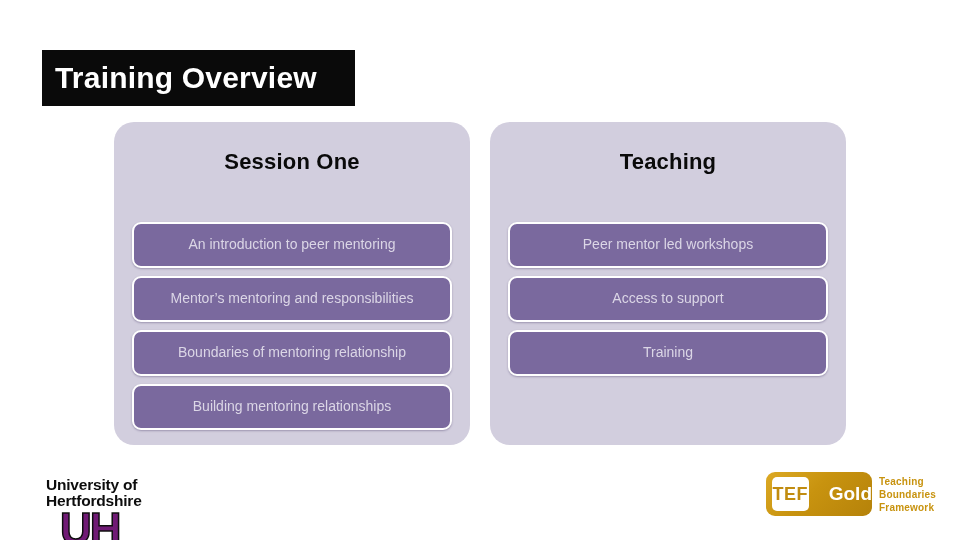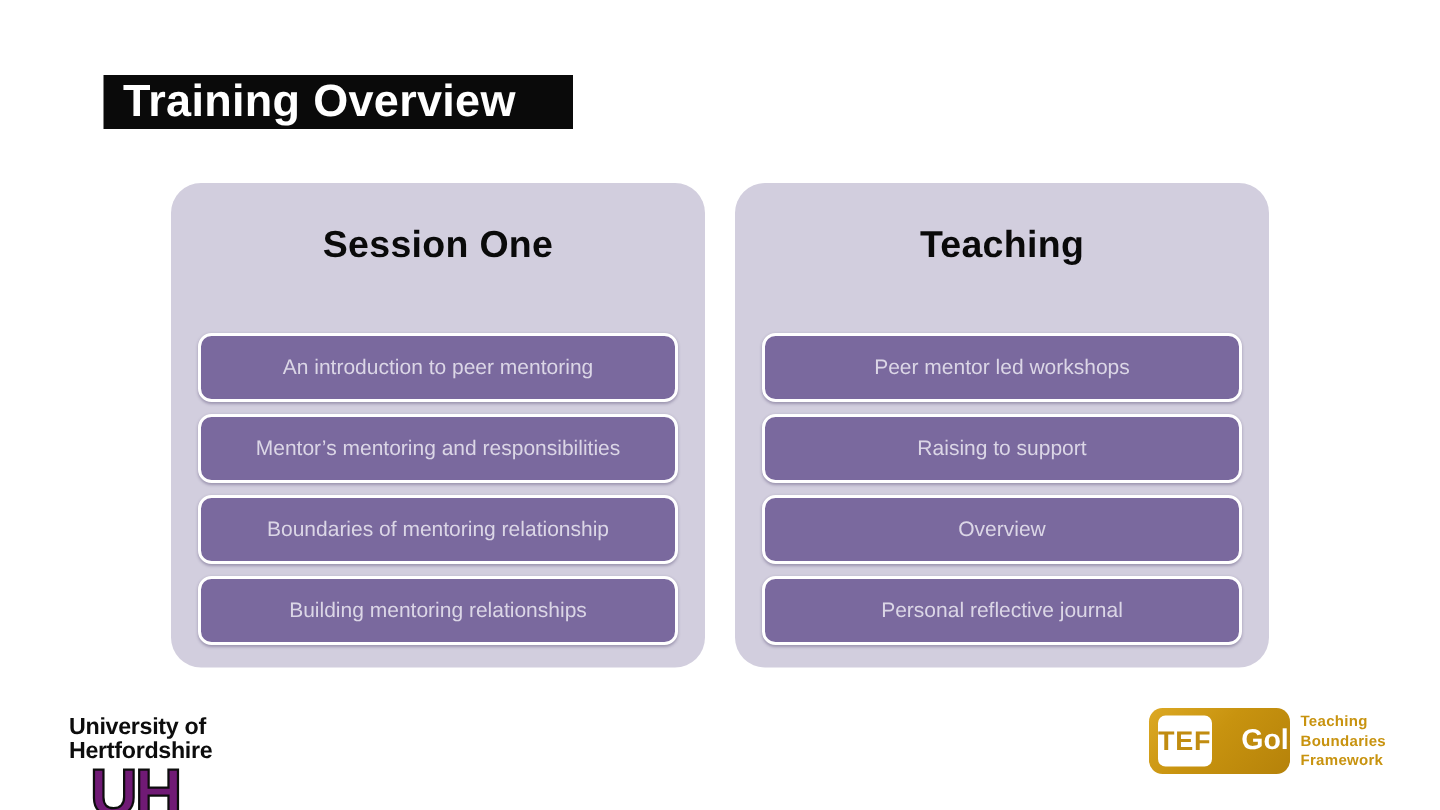--- a/index.html
+++ b/index.html
@@ -6,45 +6,45 @@
   body{
     width:960px;height:540px;
     background:#ffffff;
     font-family:"Liberation Sans", sans-serif;
     position:relative;
     overflow:hidden;
   }
   
   .title-bar{
     position:absolute;left:42px;top:50px;
-    width:313px;height:36px;
+    width:313px;height:56px;
     background:#0a0a0a;
     display:flex;align-items:center;
-    padding-left:13px;box-sizing:border-box;margin-left:27px;
+    padding-left:13px;box-sizing:border-box;
   }
   .title-bar span{
     color:#ffffff;font-size:30px;font-weight:bold;letter-spacing:0.2px;
     white-space:nowrap;
   }
   
   .columns{
     position:absolute;left:114px;top:122px;
     width:732px;height:323px;
     display:flex;gap:20px;
   }
   .column{
     flex:1;
     background:#d2cede;
     border-radius:20px;
     position:relative;
   }
   .col-header{
     margin-top:27px;
     text-align:center;
-    font-size:25px;font-weight:bold;color:#0a0a0a;
+    font-size:22px;font-weight:bold;color:#0a0a0a;
     letter-spacing:0.2px;
   }
   .cards{
     position:absolute;left:18px;right:18px;top:100px;
     display:flex;flex-direction:column;gap:8px;
   }
   .card{
     height:46px;box-sizing:border-box;
     background:#7a699e;
     border:2px solid #ffffff;
@@ -63,21 +63,21 @@
   }
   .uh-monogram{
     margin-left:14px;
     font-size:44px;font-weight:bold;color:#701a75;
     letter-spacing:-2px;line-height:40px;
     -webkit-text-stroke:1.5px #0d0d0d;
   }
   
   .tef{position:absolute;left:766px;top:472px;display:flex;align-items:center;}
   .tef-plate{
-    width:94px;height:44px;box-sizing:border-box;
+    width:106px;height:44px;box-sizing:border-box;
     background:linear-gradient(135deg,#dca924 0%,#c8930f 45%,#b5820a 100%);
     border-radius:9px;
     display:flex;align-items:center;
     padding-left:6px;
   }
   .tef-abbr-box{
     width:40px;height:34px;
     background:#ffffff;border-radius:5px;
     display:flex;align-items:center;justify-content:center;
   }
@@ -106,23 +106,22 @@
       <div class="card">Boundaries of mentoring relationship</div>
       <div class="card">Building mentoring relationships</div>
     </div>
   </div>
 
 
   <div class="column">
     <div class="col-header">Teaching</div>
     <div class="cards">
       <div class="card">Peer mentor led workshops</div>
-      <div class="card">Raising to support</div>
-      <div class="card">Overview</div>
-      <div class="card">Personal reflective journal</div>
+      <div class="card">Access to support</div>
+      <div class="card">Training</div>
     </div>
   </div>
 
 </div>
 
 <div class="uh-logo">
   <div class="uh-wordmark">
     <div>University of</div>
     <div>Hertfordshire</div>
   </div>

